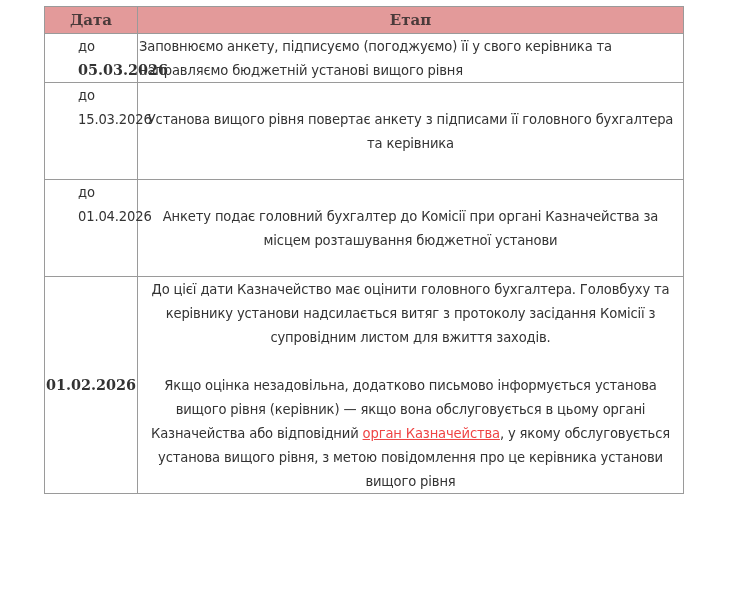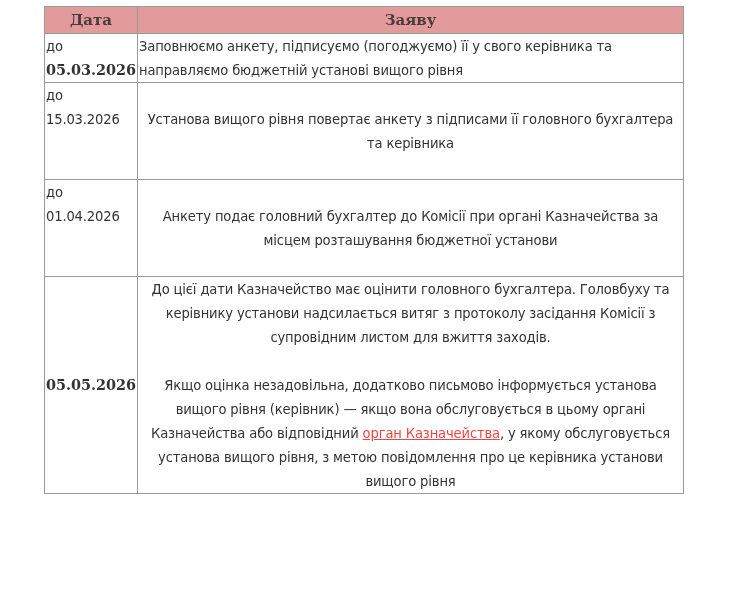--- a/index.html
+++ b/index.html
@@ -64,36 +64,36 @@
       color: #ef4444;
       text-decoration: underline;
     }
     .row-1 td { height: 47px; }
     .row-2 td { height: 96px; }
     .row-3 td { height: 95px; }
     .row-4 td { height: 216px; }
     .row-5 td { height: 49px; }
     .row-6 td { height: 47px; }
     .stage-block { display: block; text-align: center; }
-    .date-two-line { display: block; }
+    .date-two-line { display: block; padding-left: 32px; }
     .date-top { vertical-align: top; }
   </style>
 </head>
 <body>
 
 <div class="table-wrap">
   <table>
     <colgroup>
       <col class="c-date">
       <col class="c-stage">
     </colgroup>
     <thead>
       <tr>
         <th>Дата</th>
-        <th>Заяву</th>
+        <th>Етап</th>
       </tr>
     </thead>
     <tbody>
 
       <tr class="row-1">
         <td class="date date-top">
           <span class="date-two-line">до</span>
           <span class="date-two-line bold-date">05.03.2026</span>
         </td>
         <td>Заповнюємо анкету, підписуємо (погоджуємо) її у свого керівника та направляємо бюджетній установі вищого рівня</td>
@@ -118,21 +118,21 @@
         </td>
         <td>
           <span class="spacer-line"></span>
           <span class="stage-block">Анкету подає головний бухгалтер до Комісії при органі Казначейства за місцем розташування бюджетної установи</span>
           <span class="spacer-line"></span>
         </td>
       </tr>
 
       <tr class="row-4">
         <td class="date">
-          <span class="bold-date">05.05.2026</span>
+          <span class="bold-date">01.02.2026</span>
         </td>
         <td>
           <span class="stage-block">До цієї дати Казначейство має оцінити головного бухгалтера. Головбуху та керівнику установи надсилається витяг з протоколу засідання Комісії з супровідним листом для вжиття заходів.</span>
           <span class="spacer-line"></span>
           <span class="stage-block"><span>Якщо оцінка незадовільна, додатково письмово інформується установа вищого рівня (керівник) — якщо вона обслуговується в цьому органі Казначейства або відповідний </span><a class="link" href="#">орган Казначейства</a><span>, у якому обслуговується установа вищого рівня, з метою повідомлення про це керівника установи вищого рівня</span></span>
         </td>
       </tr>
 
 
     </tbody>

